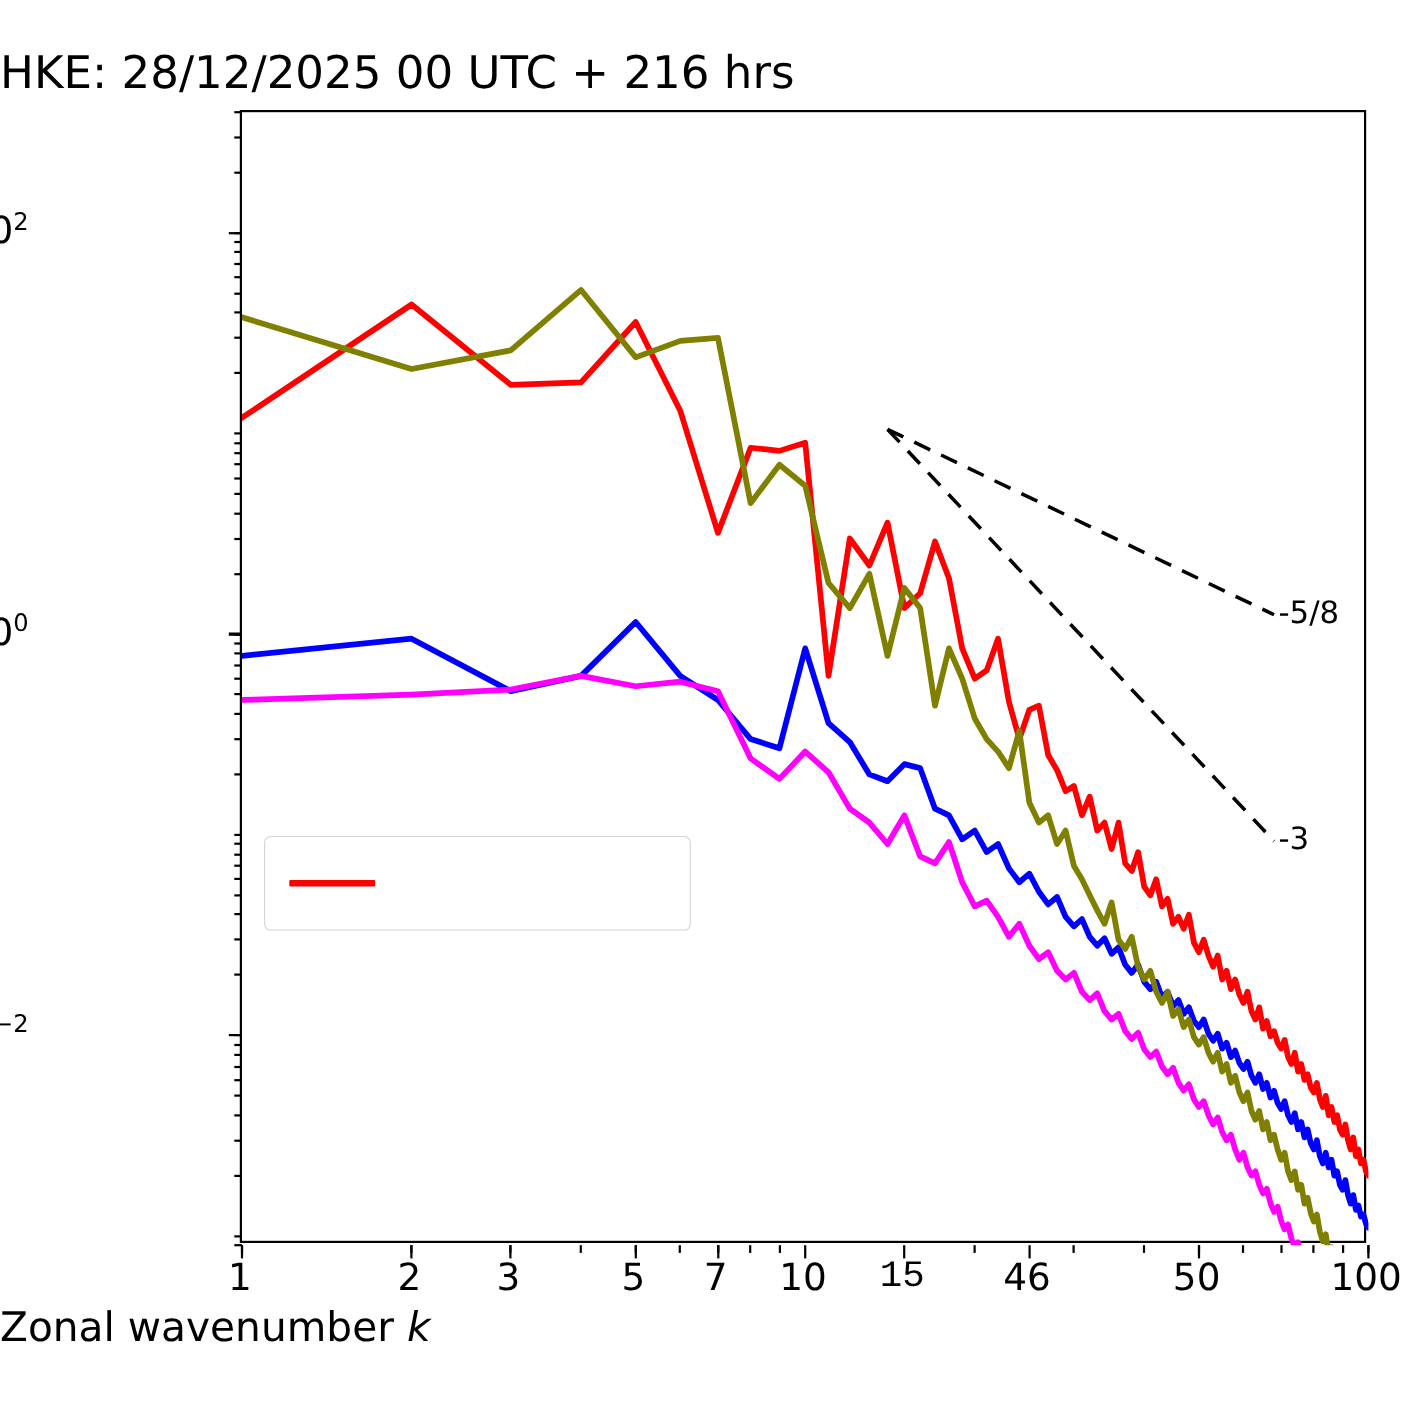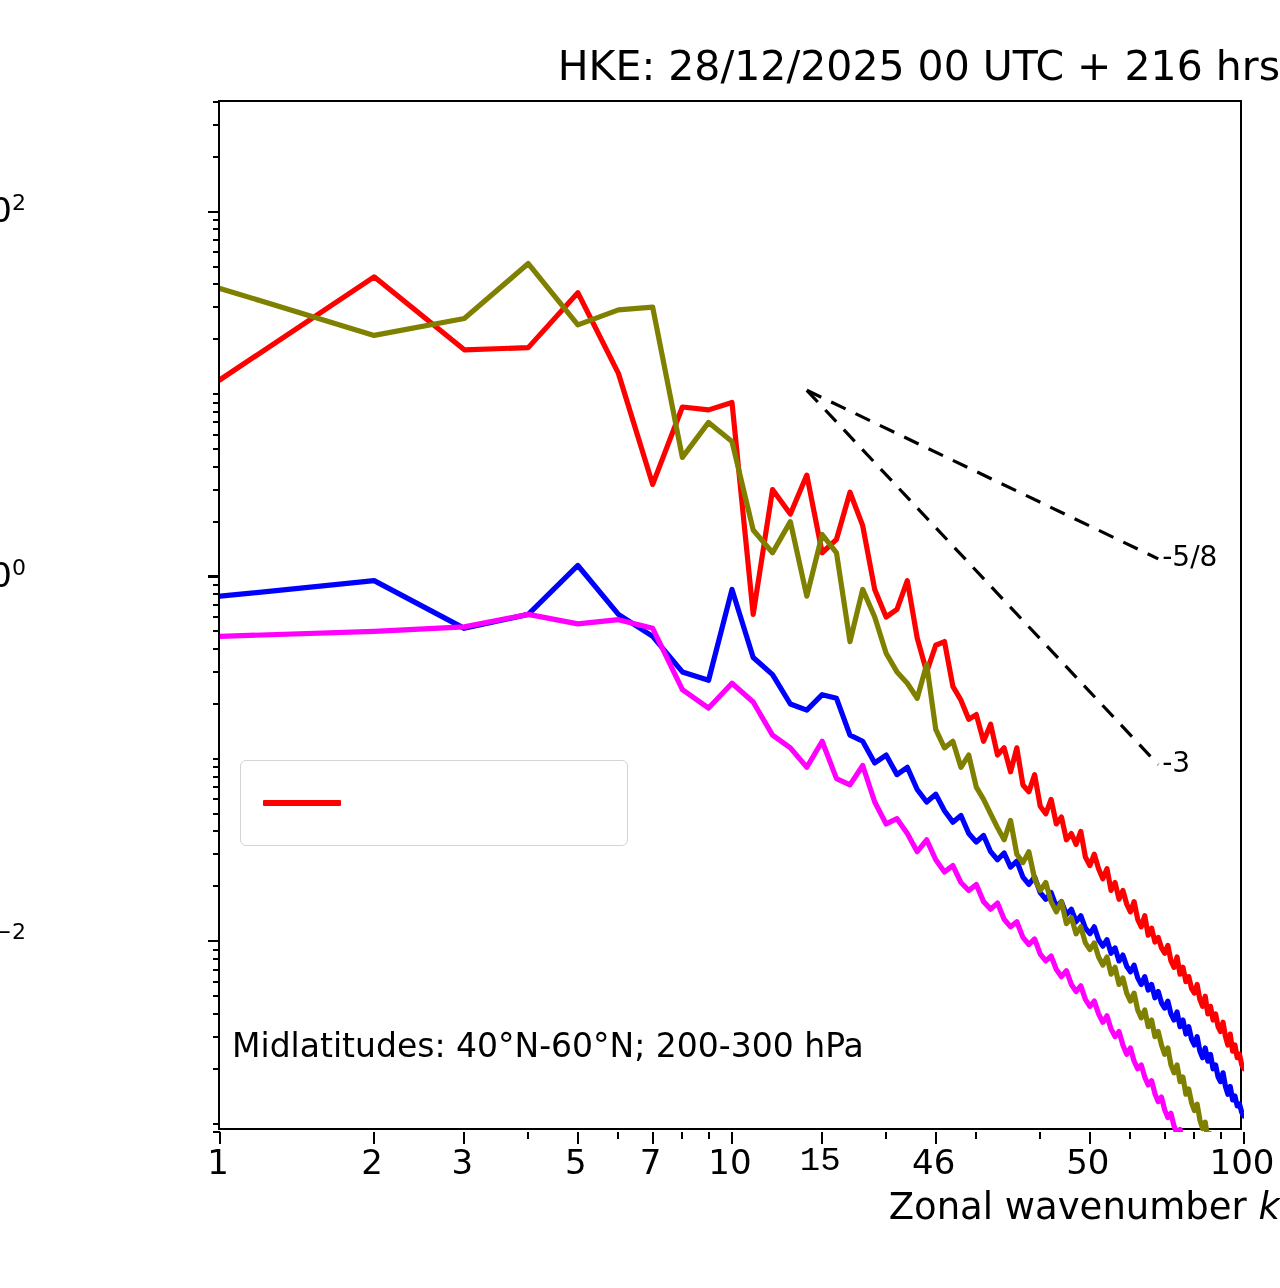--- a/index.html
+++ b/index.html
@@ -1,39 +1,39 @@
 <!DOCTYPE html>
 <html><head>
 <meta charset="utf-8">
 <style>
   html,body{margin:0;padding:0;background:#fff;}
   body{width:1280px;height:1288px;font-family:"DejaVu Sans",sans-serif;overflow:hidden;}
   #root{position:relative;width:1280px;height:1288px;background:#ffffff;}
 
   #chart-title{
-    position:absolute; left:0; top:42px; width:1280px; text-align:right;
+    position:absolute; left:0; top:42px; width:1280px; text-align:left;
     font-size:41px; color:#000; letter-spacing:0px; white-space:nowrap;
   }
 
   #plot-frame{
     position:absolute; left:218px; top:100px; width:1024px; height:1030px;
     border:2.2px solid #000; box-sizing:border-box; background:transparent;
   }
   #plot-svg{position:absolute;left:0;top:0;width:1024px;height:1030px;display:block;}
   .ytick-label{
     position:absolute; right:1254px; font-size:34px; color:#000;
     white-space:nowrap; text-align:right; transform:translateY(-50%);
   }
   .ytick-label sup{font-size:22px; vertical-align:super;}
   .ytick-major{position:absolute; left:-12px; width:12px; height:2.2px; background:#000;}
   .ytick-minor{position:absolute; left:-7px; width:7px; height:2px; background:#000;}
 
   
   #xlabel{
-    position:absolute; left:0; top:1185px; width:1280px; text-align:right;
+    position:absolute; left:0; top:1185px; width:1280px; text-align:left;
     font-size:37px; color:#000; white-space:nowrap;
   }
   #xlabel .it{font-style:italic;}
   .xtick-label{
     position:absolute; top:1142px; font-size:34px; color:#000;
     white-space:nowrap; transform:translateX(-50%);
   }
   .xtick-major{position:absolute; top:1030px; width:2.2px; height:12px; background:#000;}
   .xtick-minor{position:absolute; top:1030px; width:2px; height:7px; background:#000;}
 
@@ -179,17 +179,16 @@
   <div id="xlabel">
     <span>Zonal wavenumber </span><span class="it">k</span>
   </div>
 
   <div id="legend">
       <div class="legend-row">
         <div class="legend-swatch" style="background: rgb(255, 0, 0);"></div>
       </div>
     </div>
 
-  <div id="region-note">Midlatitudes: 40°N-60°N; 200-300 hPa</div>
 
 <div class="slope-label" style="left: 1162.24px; top: 539.868px;">-5/8</div>
     <div class="slope-label" style="left: 1162.24px; top: 745.66px;">-3</div>
   </div>
 
 </body></html>

